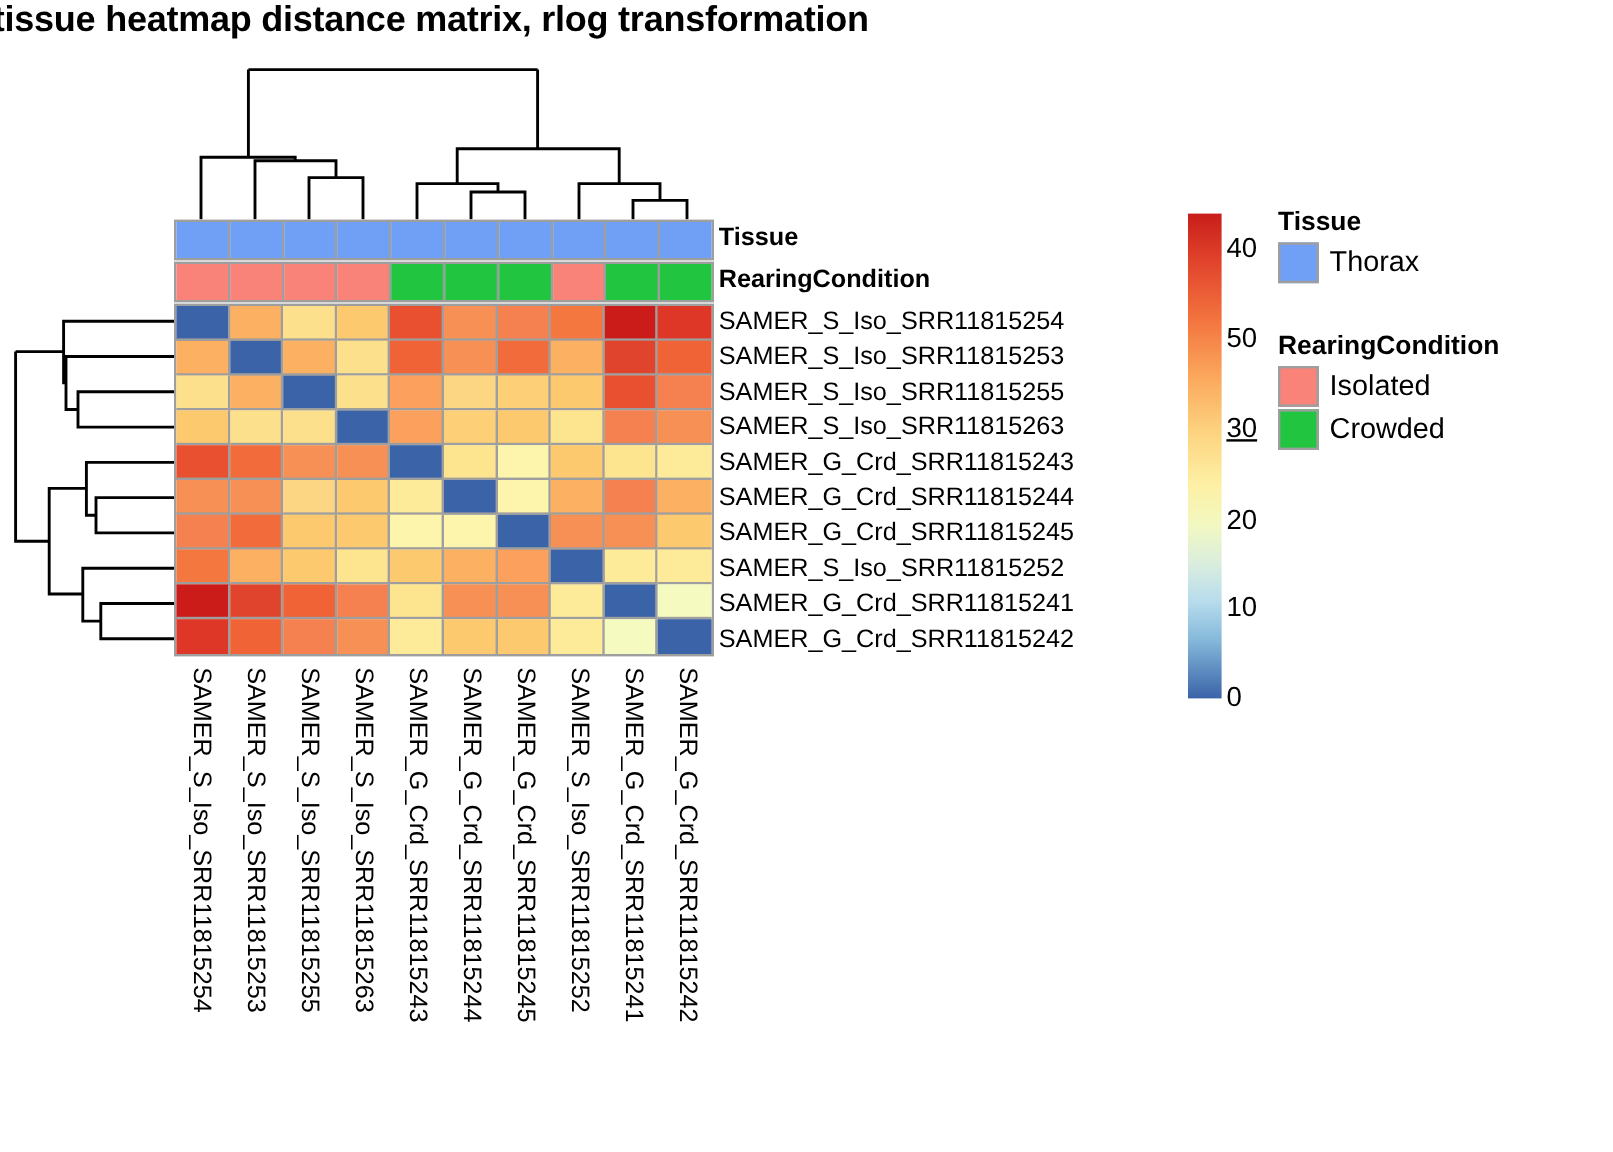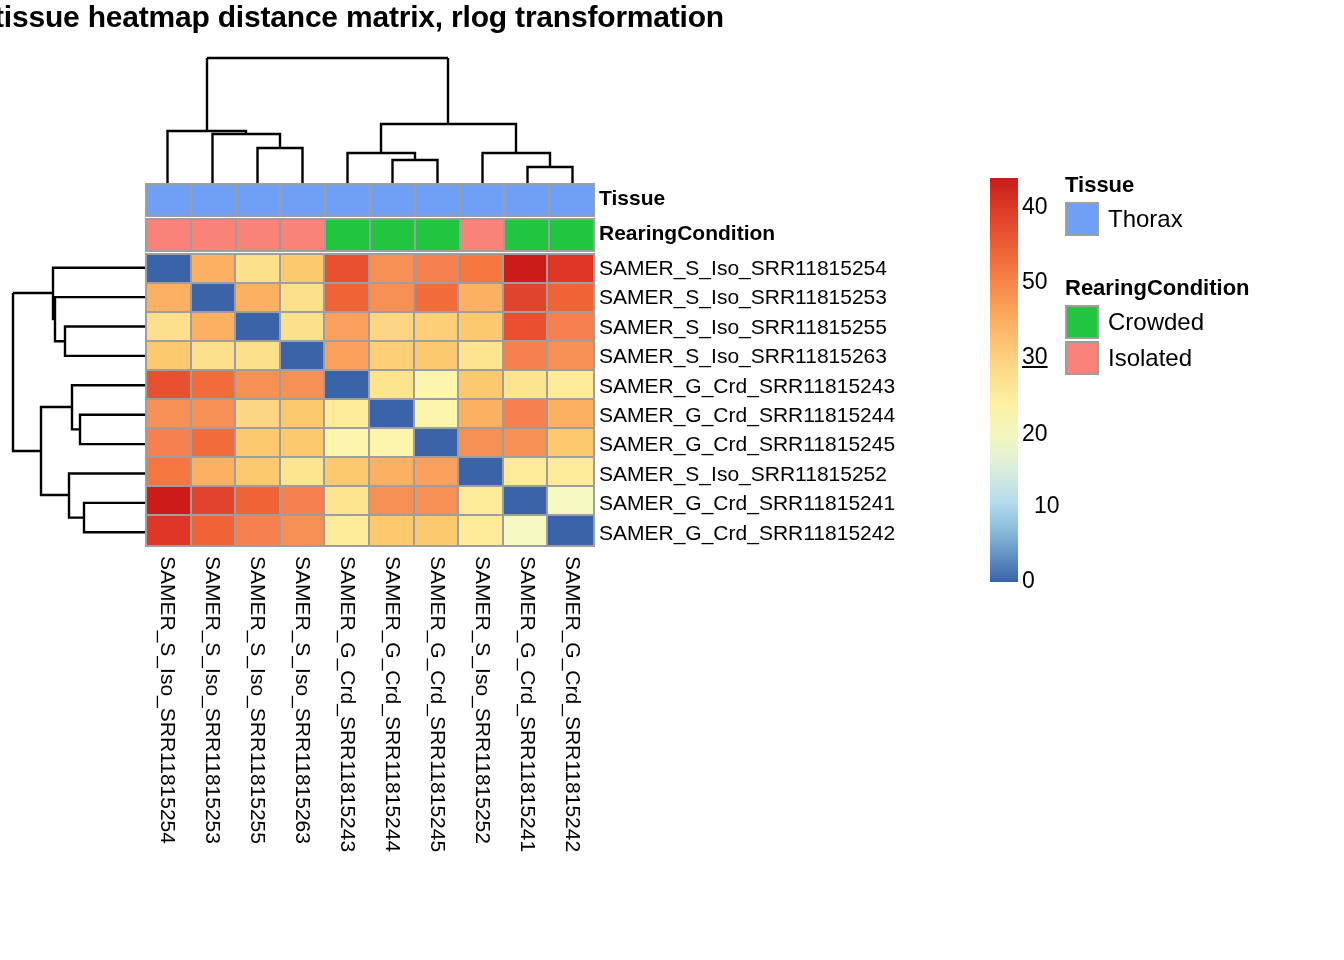--- a/index.html
+++ b/index.html
@@ -286,36 +286,36 @@
     </div>
 
   <div id="cbar" style="left:990px;top:178px;height:404px;">
     <div class="bargrad" id="cbar-grad" style="background: linear-gradient(rgb(200, 30, 26) 0%, rgb(225, 68, 44) 10%, rgb(243, 116, 63) 22%, rgb(251, 169, 93) 34%, rgb(253, 214, 131) 46%, rgb(253, 240, 164) 56%, rgb(242, 248, 192) 64%, rgb(219, 238, 221) 72%, rgb(183, 220, 237) 80%, rgb(133, 184, 218) 88%, rgb(58, 99, 168) 100%);"></div>
   </div>
   <div id="cbar-ticks" style="position:absolute;left:1022px;top:178px;width:60px;height:404px;">
       <div class="cbtick" style="top: 14.9259px; left: 0px;">40</div>
       <div class="cbtick" style="top: 89.7407px; left: 0px;">50</div>
       <div class="cbtick" style="top: 164.556px; left: 0px; text-decoration: underline;">30</div>
       <div class="cbtick" style="top: 242px; left: 0px;">20</div>
-      <div class="cbtick" style="top: 314.185px; left: 12px;">10</div>
+      <div class="cbtick" style="top: 314.185px; left: 0px;">10</div>
       <div class="cbtick" style="top: 389px; left: 0px;">0</div>
     </div>
 
   <div class="legend" id="legend-tissue" style="left:1065px;top:172px;">
       <div class="legend-title">Tissue</div>
       <div class="legend-row">
         <span class="legend-swatch" style="background: rgb(111, 160, 245);"></span>
         <span class="legend-text">Thorax</span>
       </div>
     </div>
   <div class="legend" id="legend-rearing" style="left:1065px;top:275px;">
       <div class="legend-title">RearingCondition</div>
       <div class="legend-row">
+        <span class="legend-swatch" style="background: rgb(249, 130, 121);"></span>
+        <span class="legend-text">Isolated</span>
+      </div>
+      <div class="legend-row">
         <span class="legend-swatch" style="background: rgb(34, 197, 63);"></span>
         <span class="legend-text">Crowded</span>
       </div>
-      <div class="legend-row">
-        <span class="legend-swatch" style="background: rgb(249, 130, 121);"></span>
-        <span class="legend-text">Isolated</span>
-      </div>
     </div>
 
 </div>
 
 </body></html>

